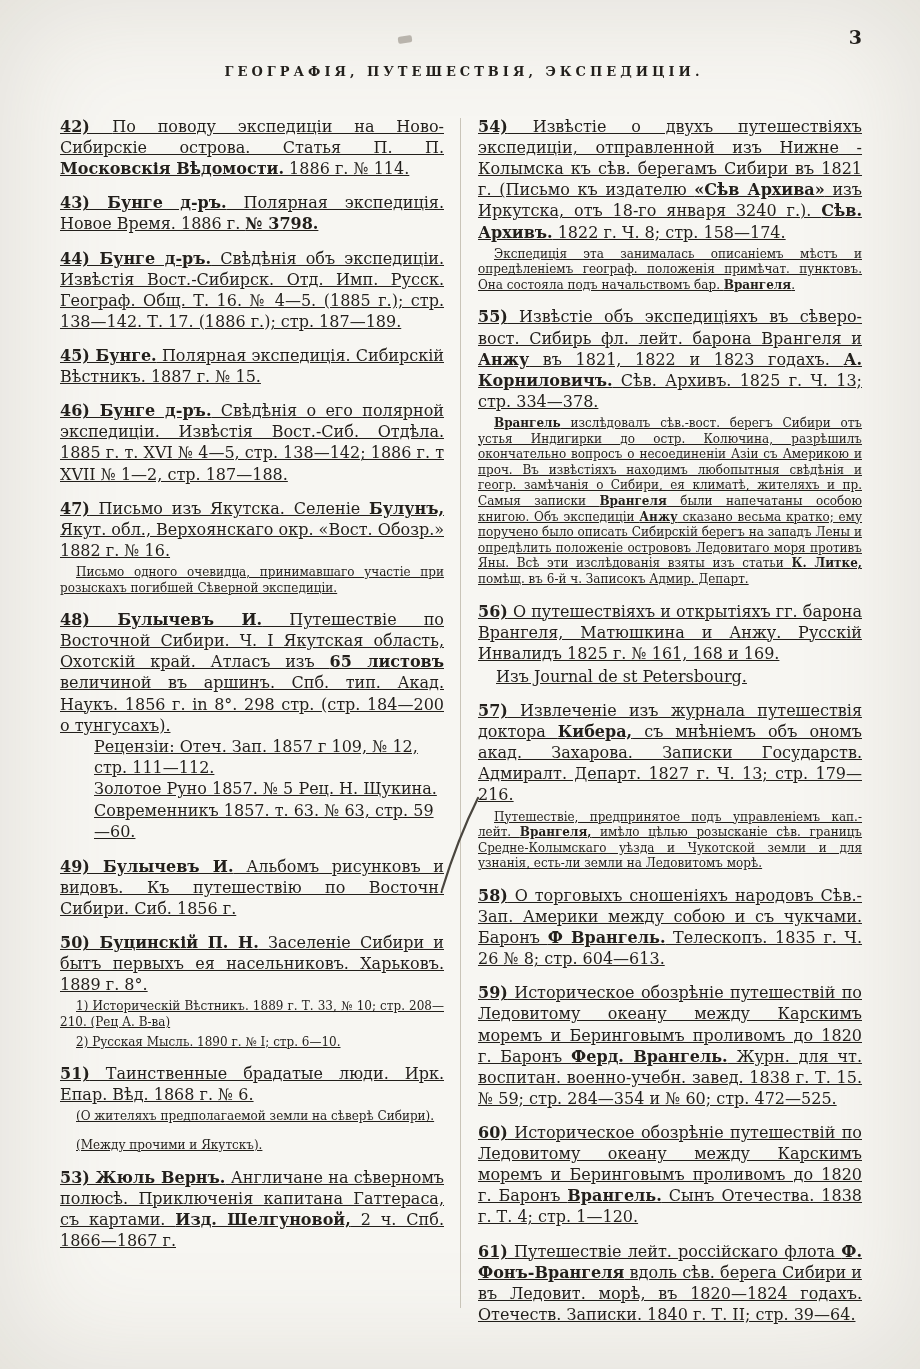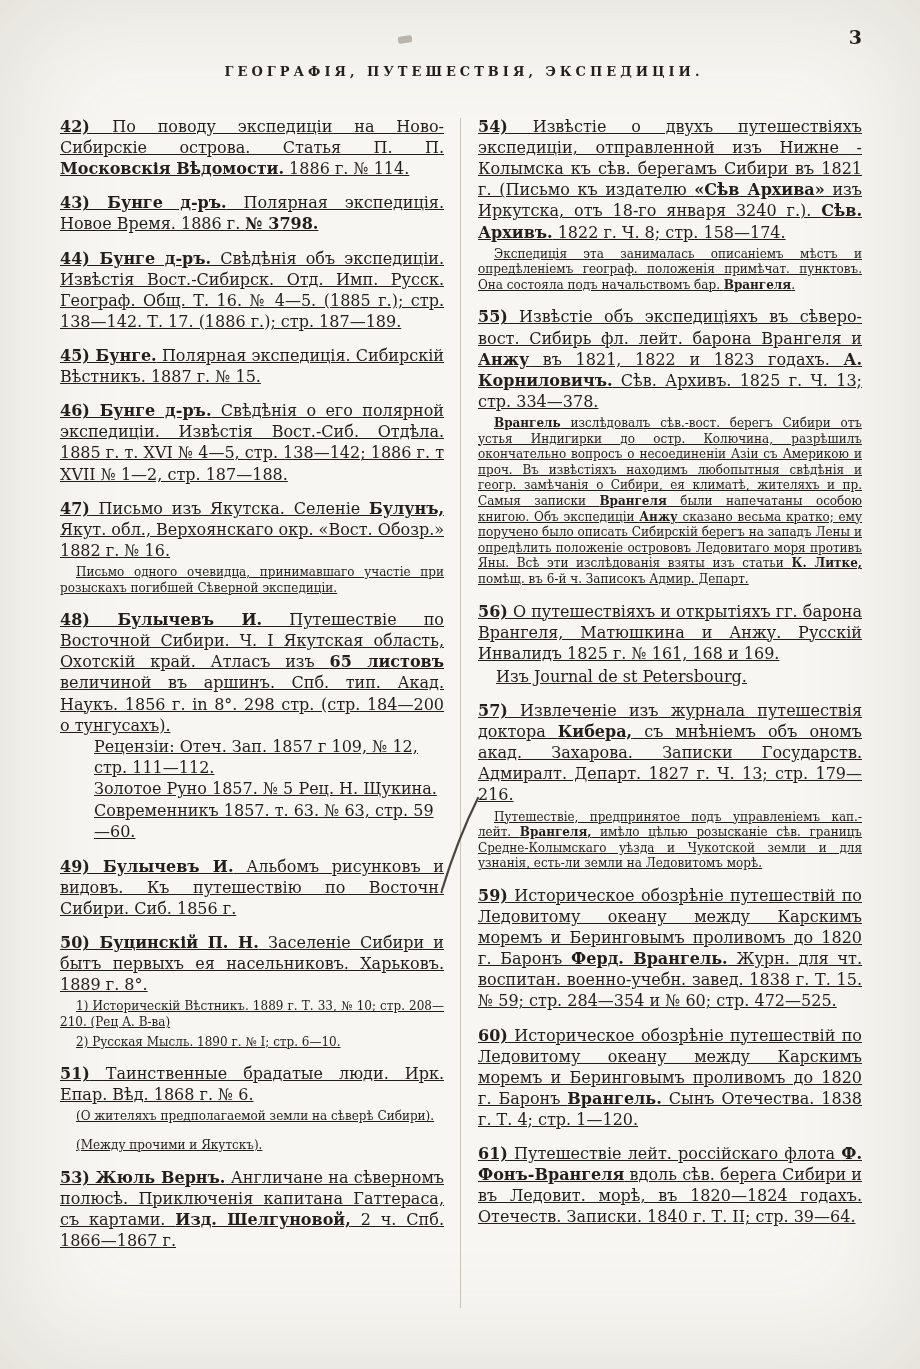--- a/index.html
+++ b/index.html
@@ -119,20 +119,23 @@
       </div>
       <div class="entry">
         <p class="txt"><span class="b">56)</span><span> О путешествіяхъ и открытіяхъ гг. барона Врангеля, Матюшкина и Анжу. Русскій Инвалидъ 1825 г. № 161, 168 и 169.</span></p>
         <p class="cont"><span>Изъ Journal de st Petersbourg.</span></p>
       </div>
       <div class="entry">
         <p class="txt"><span class="b">57)</span><span> Извлеченіе изъ журнала путешествія доктора </span><span class="b">Кибера,</span><span> съ мнѣніемъ объ ономъ акад. Захарова. Записки Государств. Адмиралт. Департ. 1827 г. Ч. 13; стр. 179—216.</span></p>
         <p class="note"><span>Путешествіе, предпринятое подъ управленіемъ кап.-лейт. </span><span class="b">Врангеля,</span><span> имѣло цѣлью розысканіе сѣв. границъ Средне-Колымскаго уѣзда и Чукотской земли и для узнанія, есть-ли земли на Ледовитомъ морѣ.</span></p>
       </div>
       <div class="entry">
+        <p class="txt"><span class="b">58)</span><span> О торговыхъ сношеніяхъ народовъ Сѣв.-Зап. Америки между собою и съ чукчами. Баронъ </span><span class="b">Ф Врангель.</span><span> Телескопъ. 1835 г. Ч. 26 № 8; стр. 604—613.</span></p>
+      </div>
+      <div class="entry">
         <p class="txt"><span class="b">59)</span><span> Историческое обозрѣніе путешествій по Ледовитому океану между Карскимъ моремъ и Беринговымъ проливомъ до 1820 г. Баронъ </span><span class="b">Ферд. Врангель.</span><span> Журн. для чт. воспитан. военно-учебн. завед. 1838 г. Т. 15. № 59; стр. 284—354 и № 60; стр. 472—525.</span></p>
       </div>
       <div class="entry">
         <p class="txt"><span class="b">60)</span><span> Историческое обозрѣніе путешествій по Ледовитому океану между Карскимъ моремъ и Беринговымъ проливомъ до 1820 г. Баронъ </span><span class="b">Врангель.</span><span> Сынъ Отечества. 1838 г. Т. 4; стр. 1—120.</span></p>
       </div>
       <div class="entry">
         <p class="txt"><span class="b">61)</span><span> Путешествіе лейт. россійскаго флота </span><span class="b">Ф. Фонъ-Врангеля</span><span> вдоль сѣв. берега Сибири и въ Ледовит. морѣ, въ 1820—1824 годахъ. Отечеств. Записки. 1840 г. Т. II; стр. 39—64.</span></p>
       </div>
     </div>
 </div>

